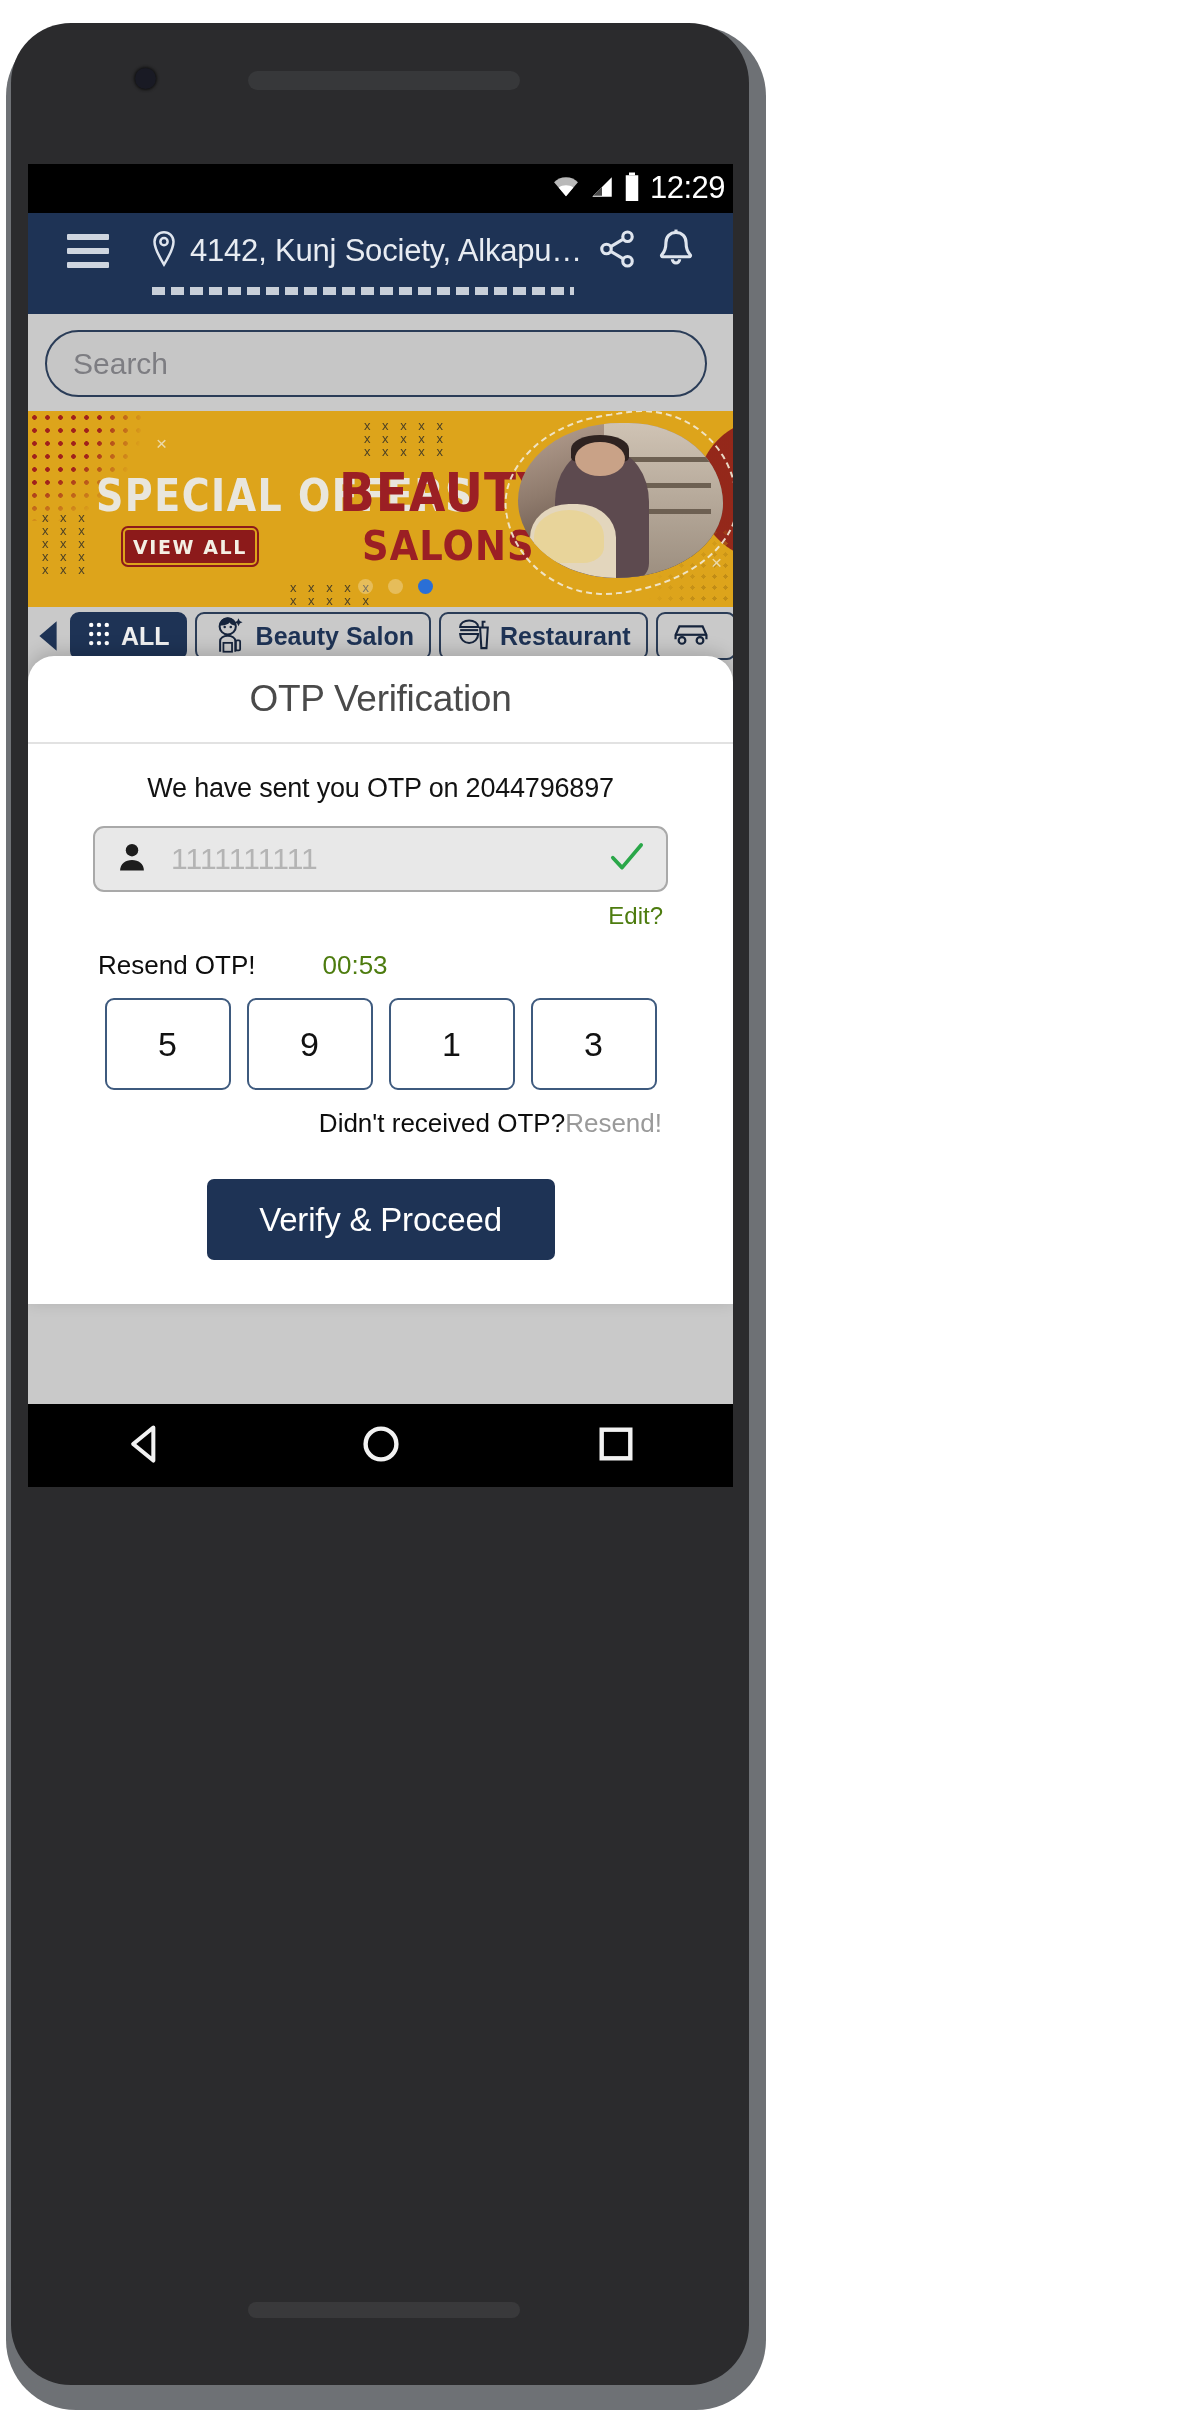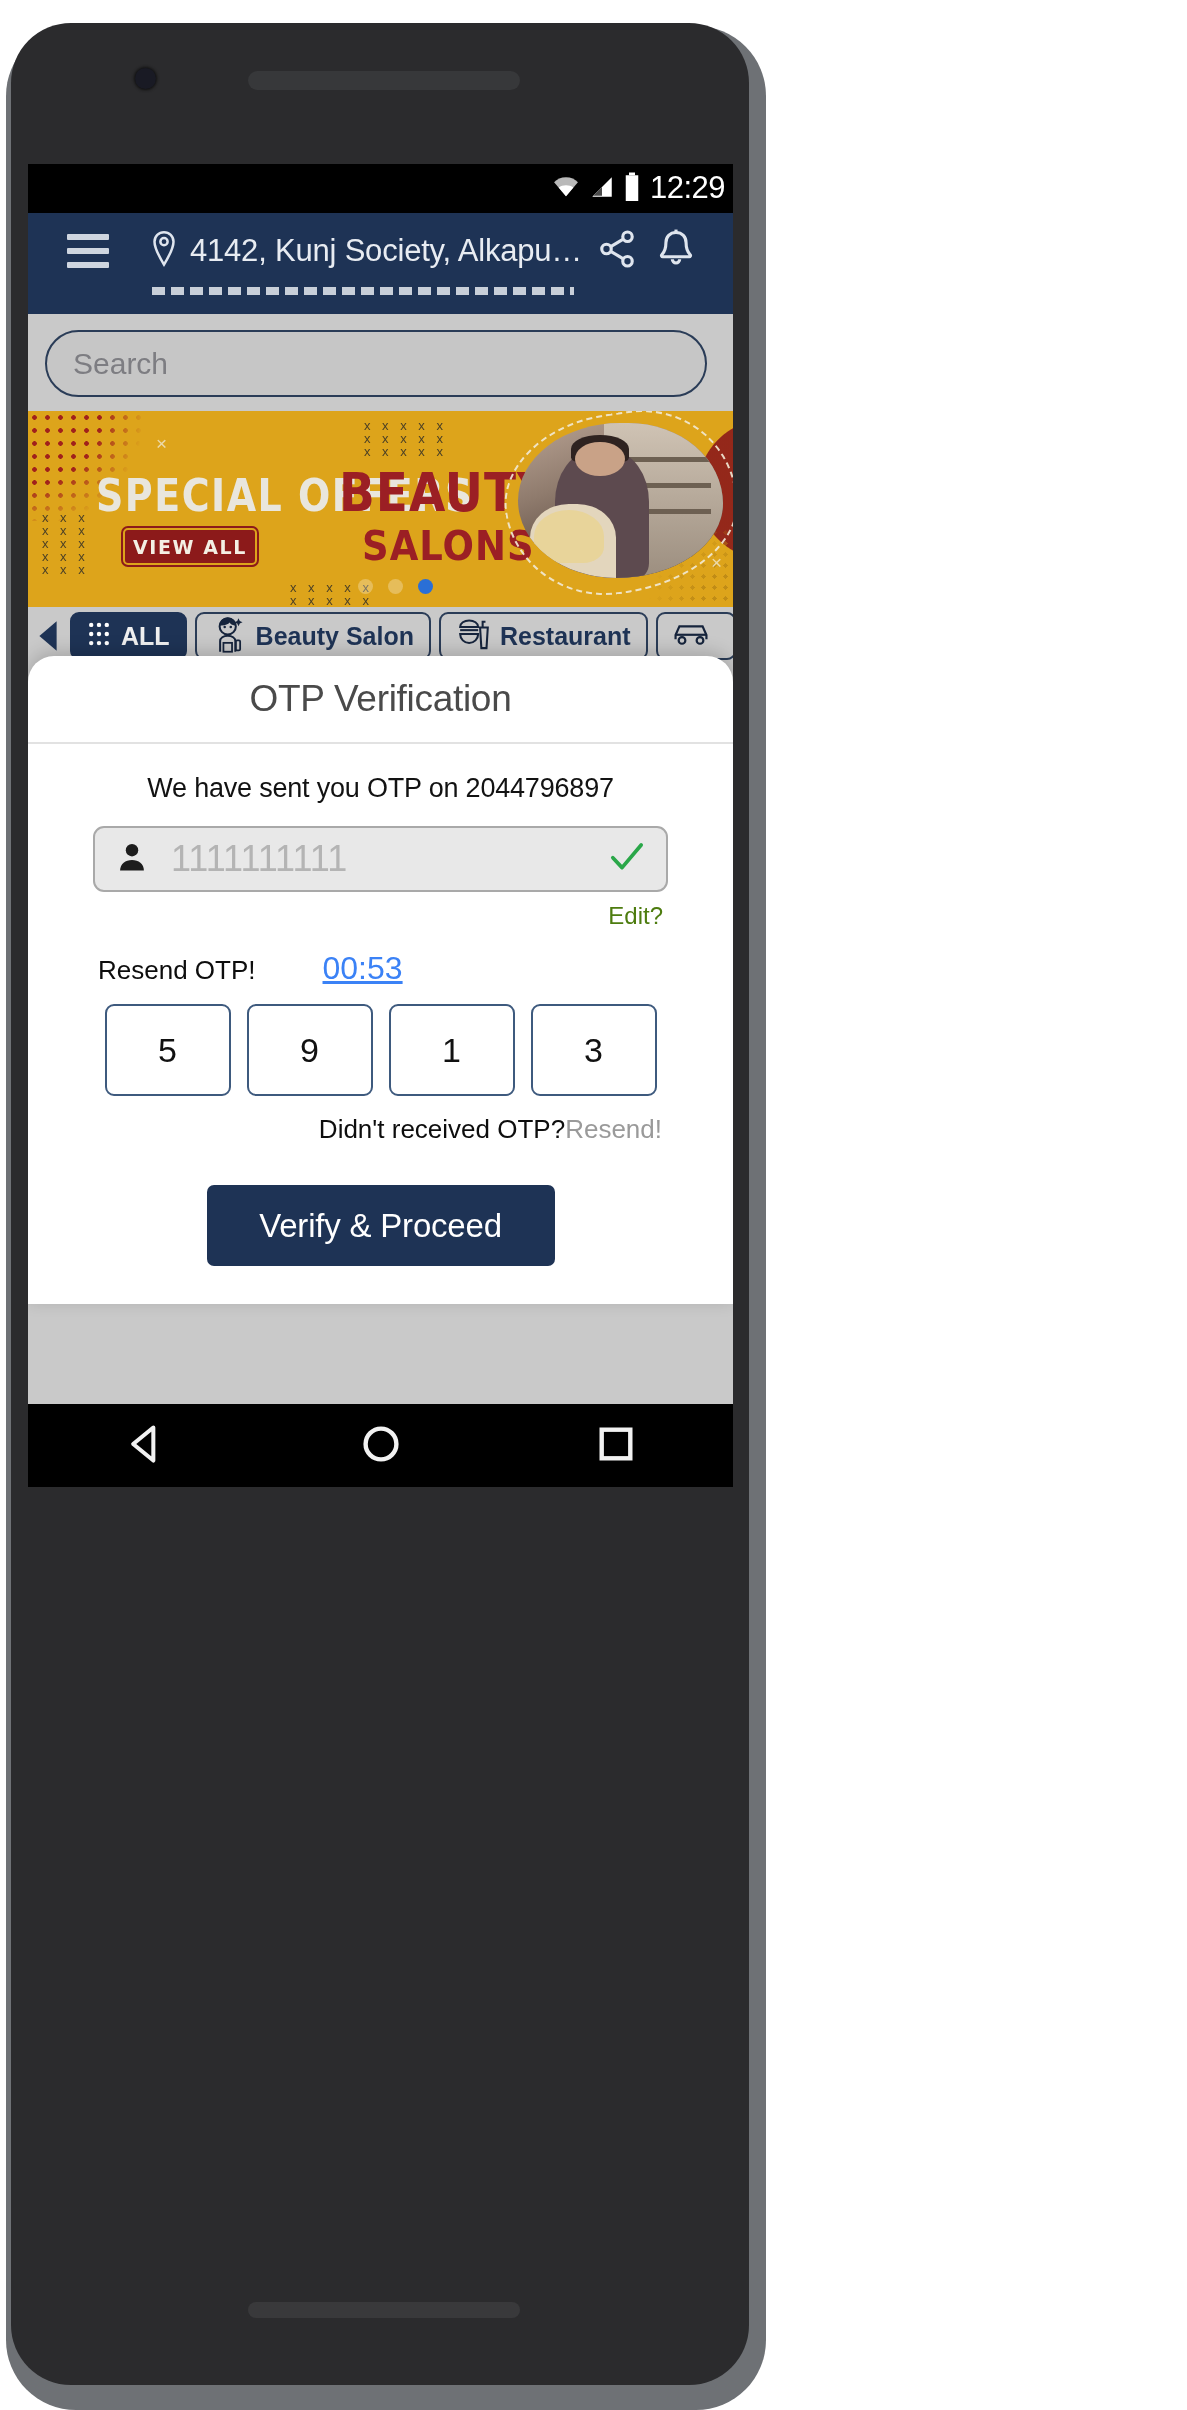--- a/index.html
+++ b/index.html
@@ -349,40 +349,40 @@
     margin: 22px 65px 0 65px;
     height: 66px;
     background: #e8e8e8;
     border: 2px solid #a9a9a9;
     border-radius: 11px;
     display: flex; align-items: center;
     padding: 0 20px;
   }
   .phone-field .pnum {
     color: #b4b4b4;
-    font-size: 36px;
+    font-size: 30px;
     margin-left: 22px;
     flex: 1 1 auto;
   }
   .edit-link {
     text-align: right;
     padding-right: 70px;
     margin-top: 10px;
     font-size: 24px;
     color: #4d7c0f;
     cursor: pointer;
   }
   .otp-head {
     display: flex;
     margin: 20px 0 0 70px;
     align-items: baseline;
     gap: 67px;
   }
   .otp-head .l1 { font-size: 26px; color: #0d0d0d; }
-  .otp-head .l2 { font-size: 32px; color: #3b82f6; text-decoration: underline; }
+  .otp-head .l2 { font-size: 26px; color: #4d7c0f; }
   .otp-boxes {
     display: flex;
     justify-content: center;
     gap: 16px;
     margin-top: 17px;
   }
   .otp-box {
     width: 126px; height: 92px;
     border: 2px solid #3e5a7e;
     border-radius: 9px;

